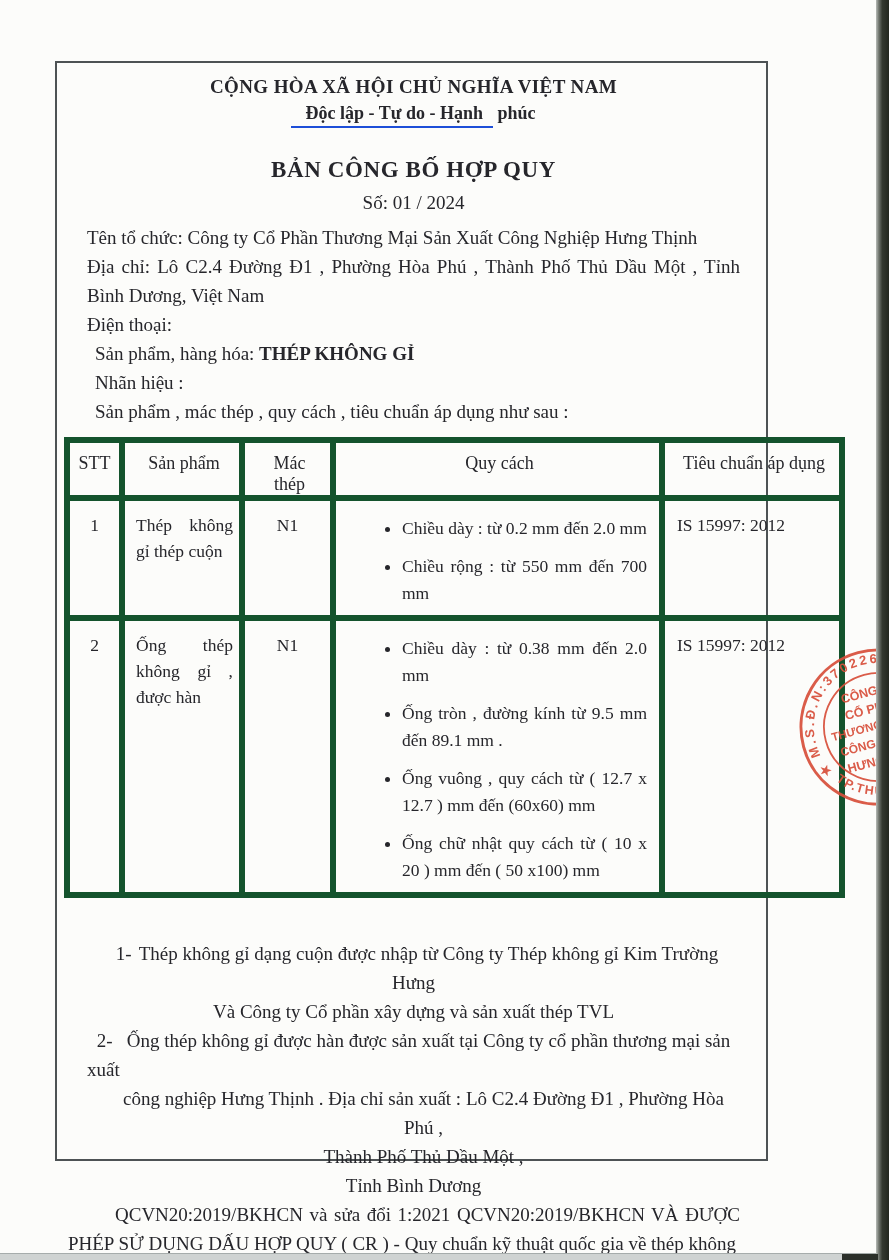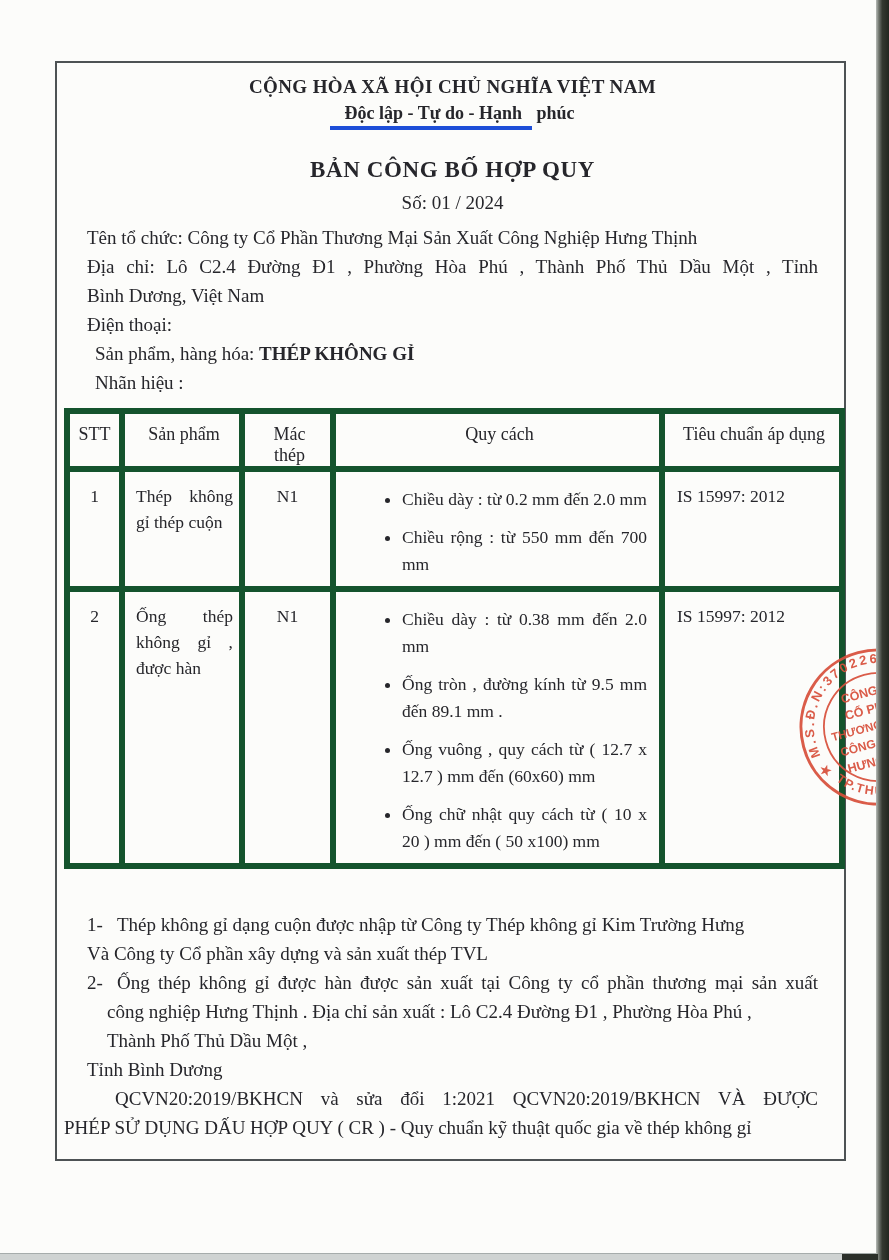--- a/index.html
+++ b/index.html
@@ -3,29 +3,29 @@
 <meta charset="utf-8">
 <style>
   * { margin:0; padding:0; box-sizing:border-box; }
   html,body { width:889px; height:1260px; }
   body {
     position:relative; overflow:hidden;
     background:#fcfcfa; color:#26262b;
     font-family:"Liberation Serif","DejaVu Serif",serif;
   }
   .frame {
-    position:absolute; left:55px; top:61px; width:791px; height:1100px;
+    position:absolute; left:55px; top:61px; width:713px; height:1100px;
     border:2px solid #4d5254; background:transparent;
   }
   .frame-inner { padding:13px 26px 0 30px; }
 
   .center { text-align:center; }
   .nat1 { font-weight:bold; font-size:19px; letter-spacing:.4px; }
   .nat2 { font-weight:bold; font-size:18px; margin-top:5px; }
-  .nat2 .u { border-bottom:4px solid #1d4ed8; padding:0 10px 3px 14px; }
+  .nat2 .u { border-bottom:2px solid #1d4ed8; padding:0 10px 3px 14px; }
   .doc-title { font-weight:bold; font-size:23px; margin-top:33px; letter-spacing:.6px; }
   .doc-no { font-size:19px; margin-top:9px; }
 
   .para { font-size:19px; line-height:29px; margin-top:9px; }
   .para > div { min-height:29px; }
   .jl { text-align:justify; text-align-last:justify; }
   .indent8 { padding-left:8px; }
   .bold { font-weight:bold; }
 
   table.spec { border-collapse:collapse; table-layout:fixed; width:775px; margin:11px 0 0 -23px;
@@ -38,21 +38,21 @@
   td.sanpham { padding:11px 6px 0 11px; text-align:justify; }
   td.macthep { text-align:center; padding-top:11px; }
   td.quycach { padding:3px 12px 8px 4px;margin-left:16px; }
   td.tieuchuan { padding:11px 6px 0 12px; }
   ul.qc { list-style:disc; padding-left:62px; }
   ul.qc li { text-align:justify; line-height:27px; margin-top:11px; }
   tr.r1 td { height:100px; }
   tr.r2 td { height:230px; }
 
   .notes { font-size:19px; line-height:29px; margin-top:41px; }
-  .notes > div { min-height:29px; }
+  .notes > div { min-height:29px;text-align:center; }
   .no { display:inline-block; min-width:30px; }
   .cont { padding-left:20px; }
   .final1 { padding-left:28px; }
   .final2 { margin-left:-23px; }
 
   .stamp { position:absolute; left:766px; top:615px; width:224px; height:224px; z-index:4; opacity:.93; }
 
   .scan-band { position:absolute; top:0; right:0; width:13px; height:1260px; z-index:6;
     background:linear-gradient(90deg,#b8bcb8 0,#70756e 22%,#343930 48%,#23271f 100%); }
   .bottom-strip { position:absolute; left:0; bottom:0; height:7px; width:889px;
@@ -71,20 +71,21 @@
     <div class="center doc-title">BẢN CÔNG BỐ HỢP QUY</div>
     <div class="center doc-no">Số: 01 / 2024</div>
 
     <div class="para">
       <div>Tên tổ chức: Công ty Cổ Phần Thương Mại Sản Xuất Công Nghiệp Hưng Thịnh</div>
       <div class="jl">Địa chỉ: Lô C2.4 Đường Đ1 , Phường Hòa Phú , Thành Phố Thủ Dầu Một , Tỉnh</div>
       <div>Bình Dương, Việt Nam</div>
       <div>Điện thoại:</div>
       <div class="indent8"><span>Sản phẩm, hàng hóa: </span><span class="bold">THÉP KHÔNG GỈ</span></div>
       <div class="indent8">Nhãn hiệu :</div>
+      <div class="indent8">Sản phẩm , mác thép , quy cách , tiêu chuẩn áp dụng như sau :</div>
     </div>
 
     <table class="spec">
       <colgroup>
           <col style="width:55px">
           <col style="width:120px">
           <col style="width:91px">
           <col style="width:329px">
           <col style="width:180px">
         </colgroup>

